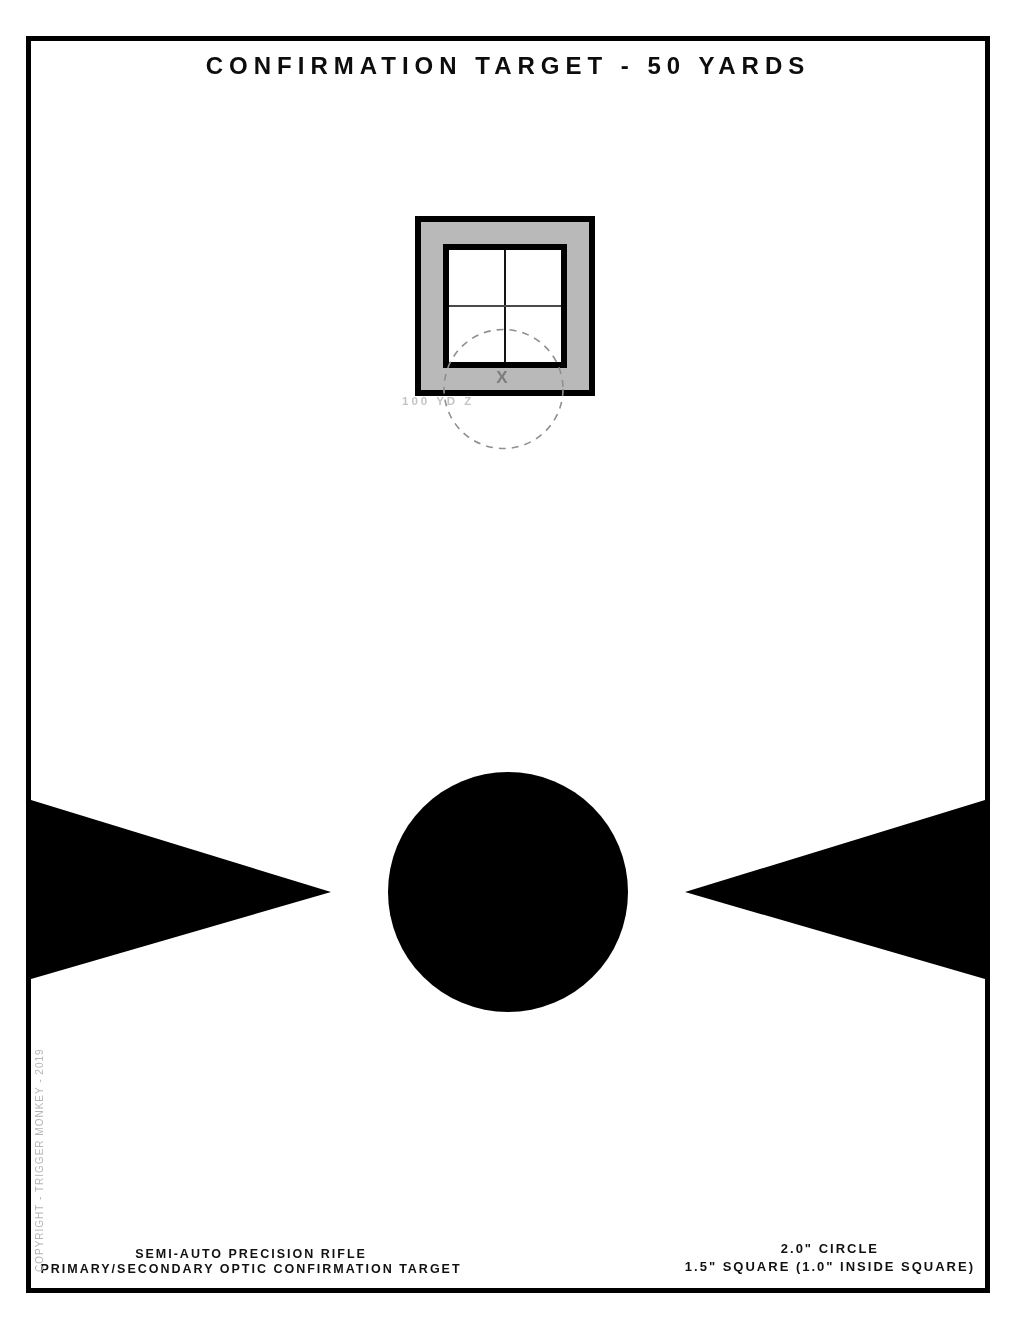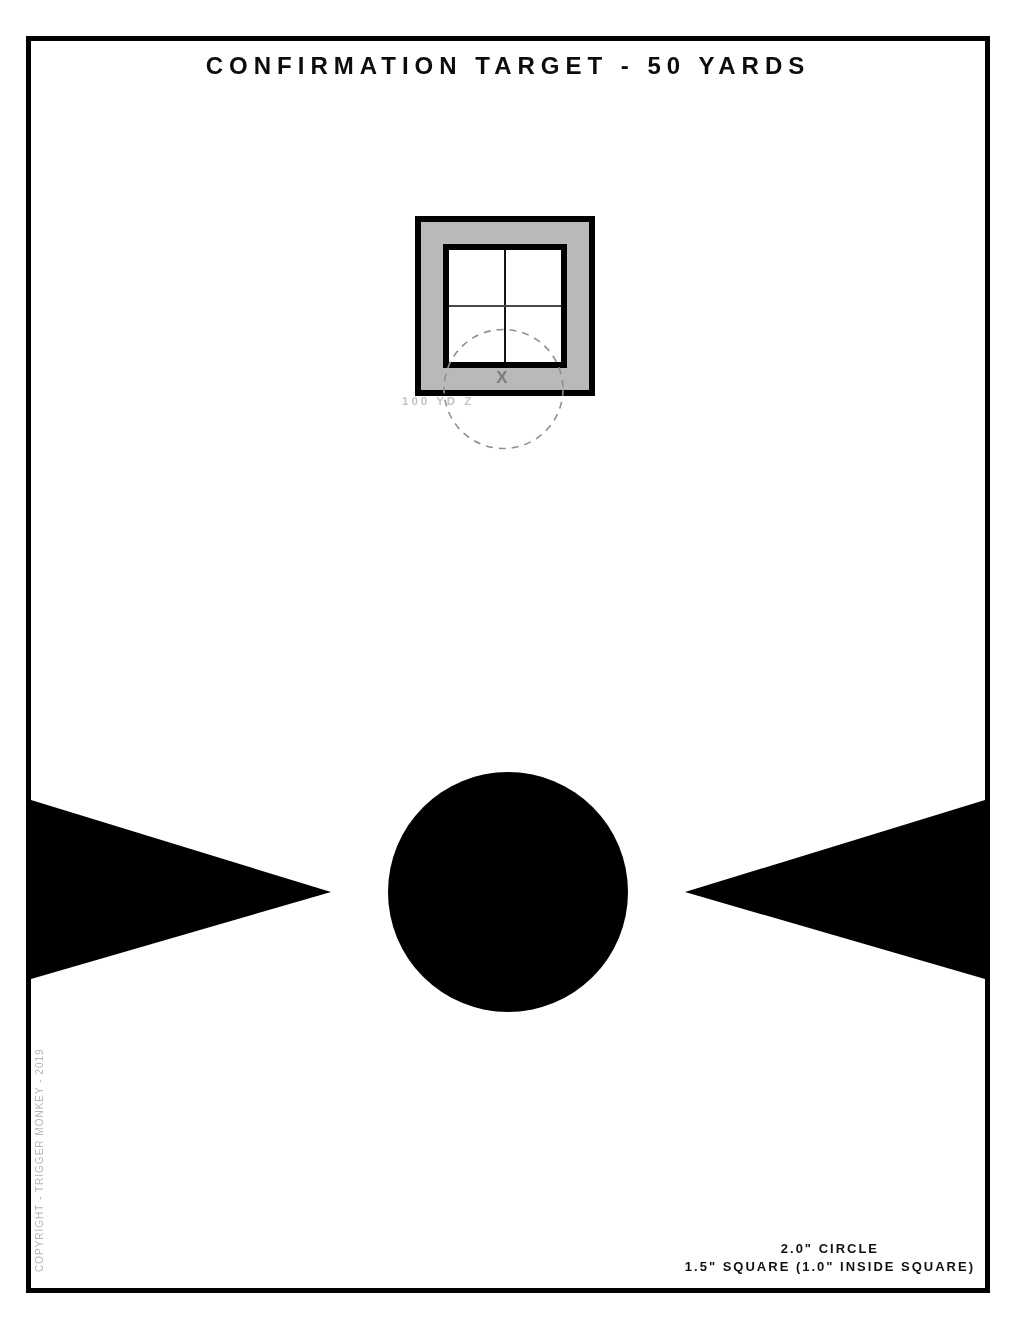--- a/index.html
+++ b/index.html
@@ -84,20 +84,24 @@
   <svg class="shapes-layer" width="1020" height="1320" viewBox="0 0 1020 1320" xmlns="http://www.w3.org/2000/svg">
     <circle cx="503.5" cy="389" r="59.5" fill="none" stroke-width="1.6" stroke-dasharray="7 6" stroke="#8f8f8f"></circle>
     <polygon points="31,800 331,892 31,979" fill="#000000"></polygon>
     <polygon points="985,800 685,892 985,979" fill="#000000"></polygon>
     <circle cx="508" cy="892" r="120" fill="#000000"></circle>
   </svg>
 
   <div class="x-marker">X</div>
   <div class="zero-label">100 YD Z</div>
 
+  <div class="footer-left">
+    <div>SEMI-AUTO PRECISION RIFLE</div>
+    <div>PRIMARY/SECONDARY OPTIC CONFIRMATION TARGET</div>
+  </div>
 
   <div class="footer-right">
     <div>2.0" CIRCLE</div>
     <div>1.5" SQUARE (1.0" INSIDE SQUARE)</div>
   </div>
 
   <div class="copyright">COPYRIGHT - TRIGGER MONKEY - 2019</div>
 
 </div>
 

